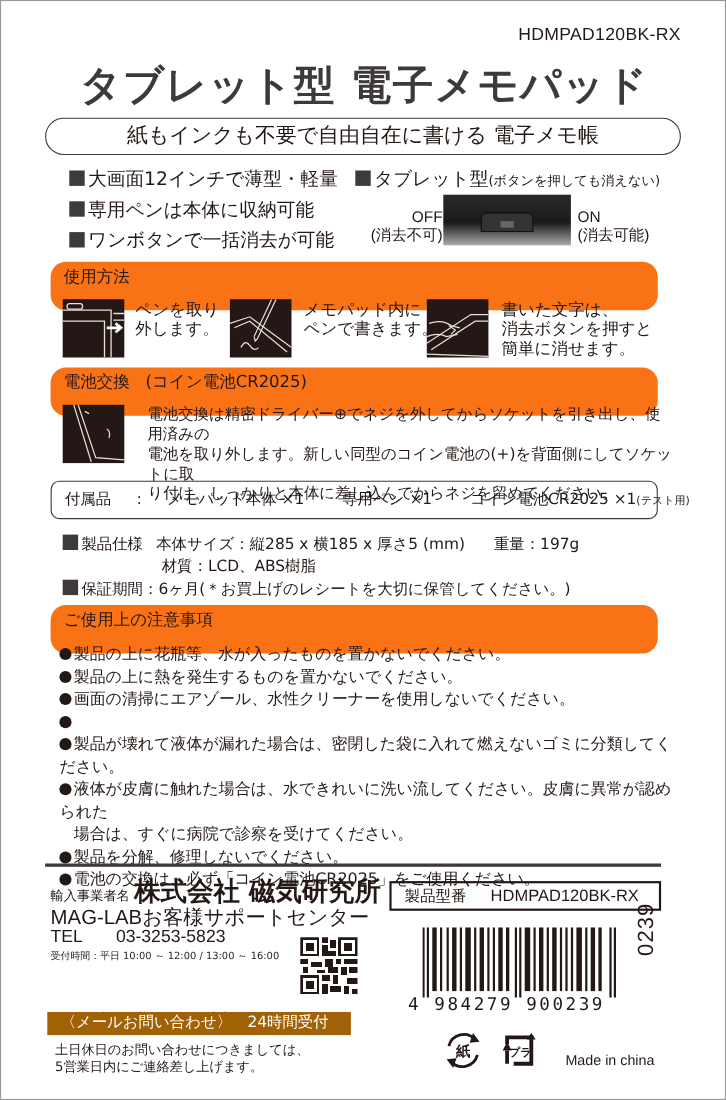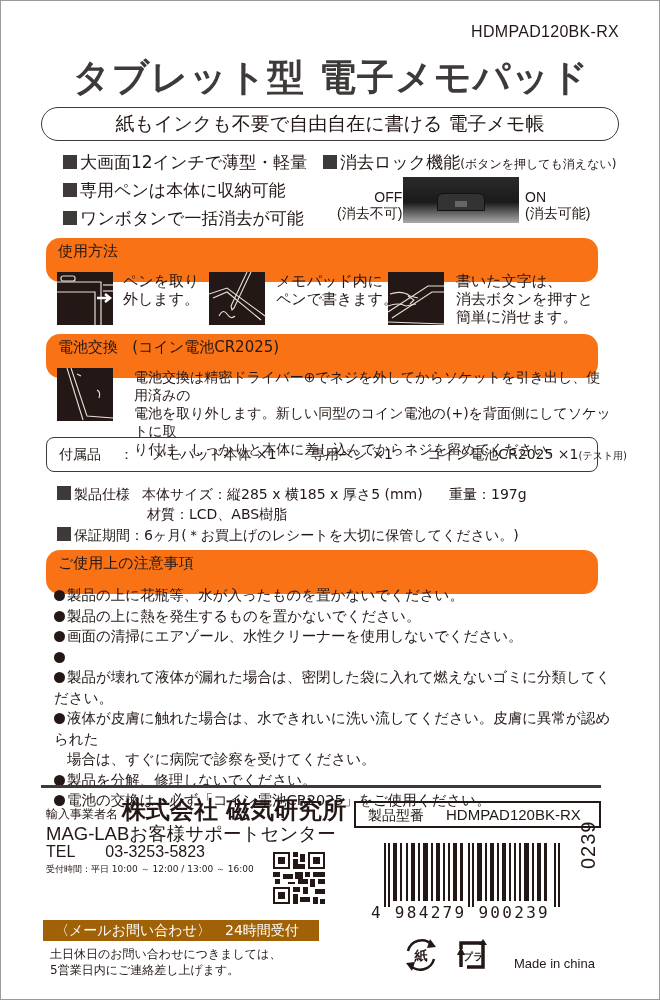--- a/index.html
+++ b/index.html
@@ -71,21 +71,21 @@
 <div class="page">
 
   <div class="model-top">HDMPAD120BK-RX</div>
   <div class="title">タブレット型 電子メモパッド</div>
   <div class="subtitle-pill">紙もインクも不要で自由自在に書ける 電子メモ帳</div>
 
   <div class="feat" style="left:62px; top:150px;"><span class="sq"></span><span>大画面12インチで薄型・軽量</span></div>
   <div class="feat" style="left:62px; top:178px;"><span class="sq"></span><span>専用ペンは本体に収納可能</span></div>
   <div class="feat" style="left:62px; top:206px;"><span class="sq"></span><span>ワンボタンで一括消去が可能</span></div>
 
-  <div class="feat" style="left:322px; top:150px;"><span class="sq"></span><span>消去ロック機能</span><small>(ボタンを押しても消えない)</small></div>
+  <div class="feat" style="left:322px; top:150px;"><span class="sq"></span><span>タブレット型</span><small>(ボタンを押しても消えない)</small></div>
 
   <div class="lock-off">
       <div>OFF</div>
       <div>(消去不可)</div>
     </div>
   <div class="lock-img">
       <div class="btn"></div>
       <div class="slot"></div>
     </div>
   <div class="lock-on">

